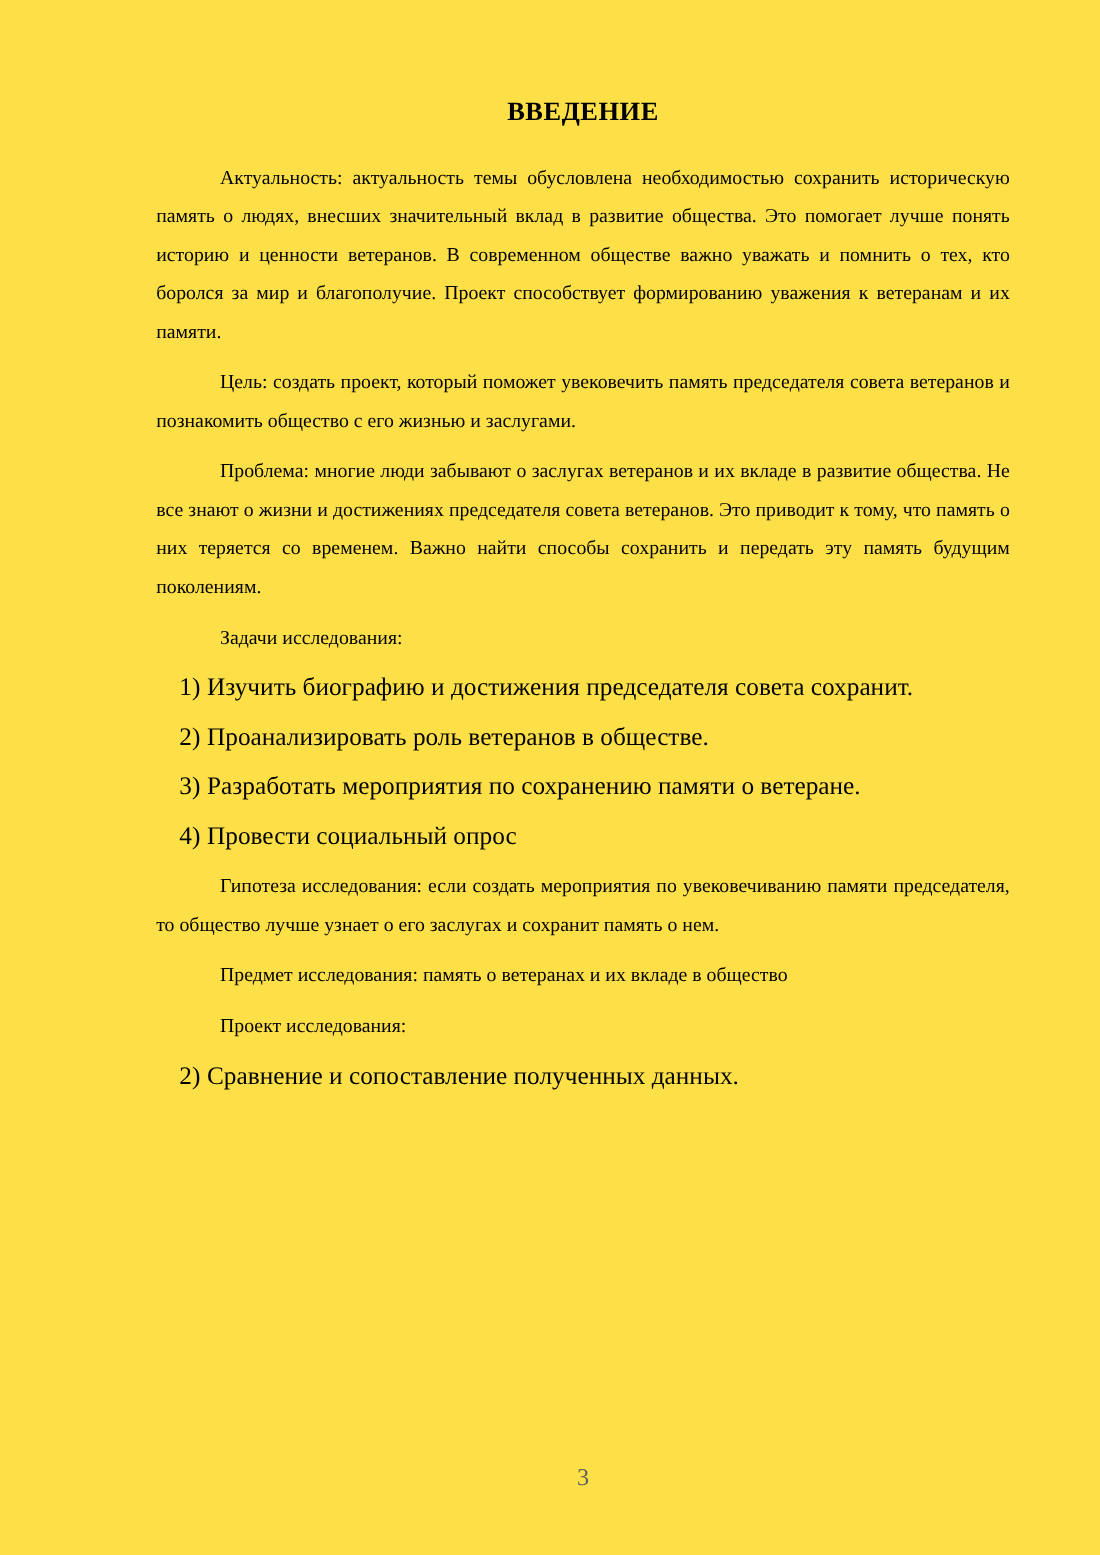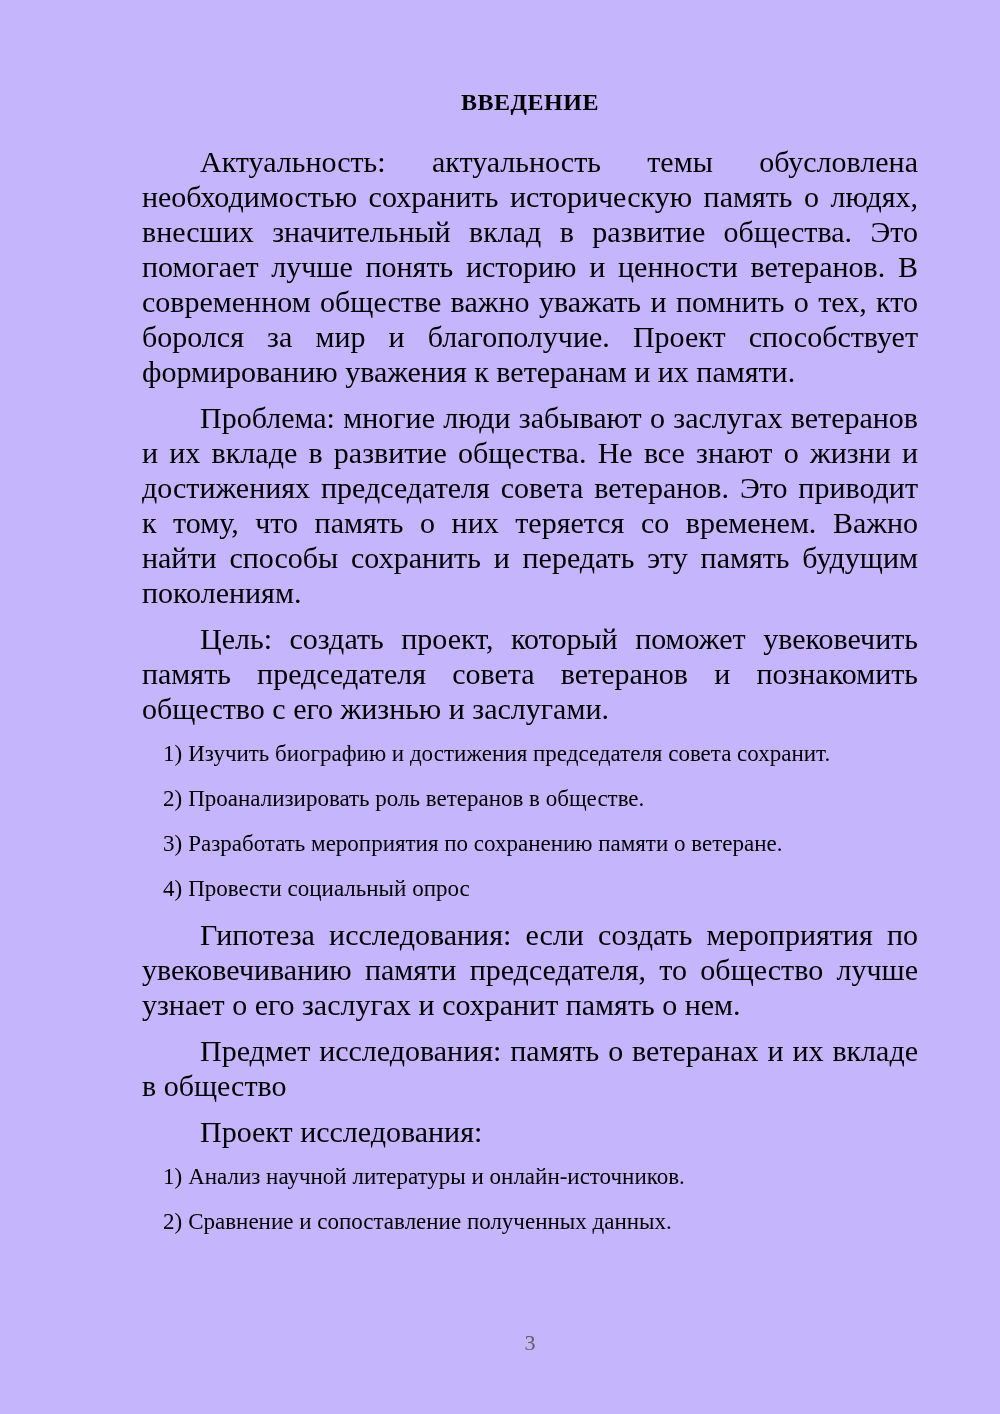--- a/index.html
+++ b/index.html
@@ -5,38 +5,38 @@
   html, body {
     margin: 0;
     padding: 0;
     background: #ffffff;
   }
   .page {
     position: relative;
     width: 1000px;
     height: 1414px;
     margin: 0 auto;
-    background: #c4b5fd;
+    background: #fde047;
     box-sizing: border-box;
     padding: 86px 82px 0 142px;
     font-family: "Liberation Serif", "DejaVu Serif", serif;
     color: #000000;
     overflow: hidden;
   }
   .doc-title {
     margin: 0;
     font-size: 24px;
     line-height: 32px;
     font-weight: bold;
     text-align: center;
     letter-spacing: 0.5px;
   }
   .para {
     margin: 11px 0 0 0;
-    font-size: 30px;
+    font-size: 18px;
     line-height: 35px;
     text-align: justify;
     text-indent: 58px;
   }
   .para.first {
     margin-top: 26px;
   }
   .num-list {
     margin: 8px 0 0 0;
   }
@@ -64,39 +64,39 @@
 </style>
 </head>
 <body>
 
 <div class="page">
 
   <h1 class="doc-title">ВВЕДЕНИЕ</h1>
 
   <p class="para first">Актуальность: актуальность темы обусловлена необходимостью сохранить историческую память о людях, внесших значительный вклад в развитие общества. Это помогает лучше понять историю и ценности ветеранов. В современном обществе важно уважать и помнить о тех, кто боролся за мир и благополучие. Проект способствует формированию уважения к ветеранам и их памяти.</p>
 
+  <p class="para">Цель: создать проект, который поможет увековечить память председателя совета ветеранов и познакомить общество с его жизнью и заслугами.</p>
+
   <p class="para">Проблема: многие люди забывают о заслугах ветеранов и их вкладе в развитие общества. Не все знают о жизни и достижениях председателя совета ветеранов. Это приводит к тому, что память о них теряется со временем. Важно найти способы сохранить и передать эту память будущим поколениям.</p>
 
-  <p class="para">Цель: создать проект, который поможет увековечить память председателя совета ветеранов и познакомить общество с его жизнью и заслугами.</p>
-
+  <p class="para">Задачи исследования:</p>
 
   <div class="num-list">
     <p class="list-item"><span class="num">1)</span><span>Изучить биографию и достижения председателя совета сохранит.</span></p>
     <p class="list-item"><span class="num">2)</span><span>Проанализировать роль ветеранов в обществе.</span></p>
     <p class="list-item"><span class="num">3)</span><span>Разработать мероприятия по сохранению памяти о ветеране.</span></p>
     <p class="list-item"><span class="num">4)</span><span>Провести социальный опрос</span></p>
   </div>
 
 
   <p class="para">Гипотеза исследования: если создать мероприятия по увековечиванию памяти председателя, то общество лучше узнает о его заслугах и сохранит память о нем.</p>
 
   <p class="para">Предмет исследования: память о ветеранах и их вкладе в общество</p>
 
   <p class="para">Проект исследования:</p>
 
   <div class="num-list">
-    <p class="list-item"><span class="num">1)</span><span>Анализ научной литературы и онлайн-источников.</span></p>
     <p class="list-item"><span class="num">2)</span><span>Сравнение и сопоставление полученных данных.</span></p>
   </div>
 
   <div class="page-number">3</div>
 
 </div>
 
 </body></html>

